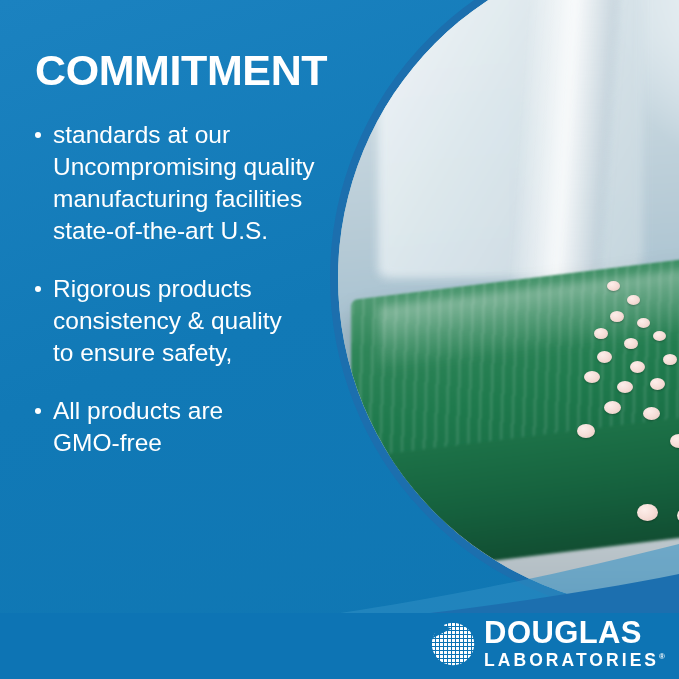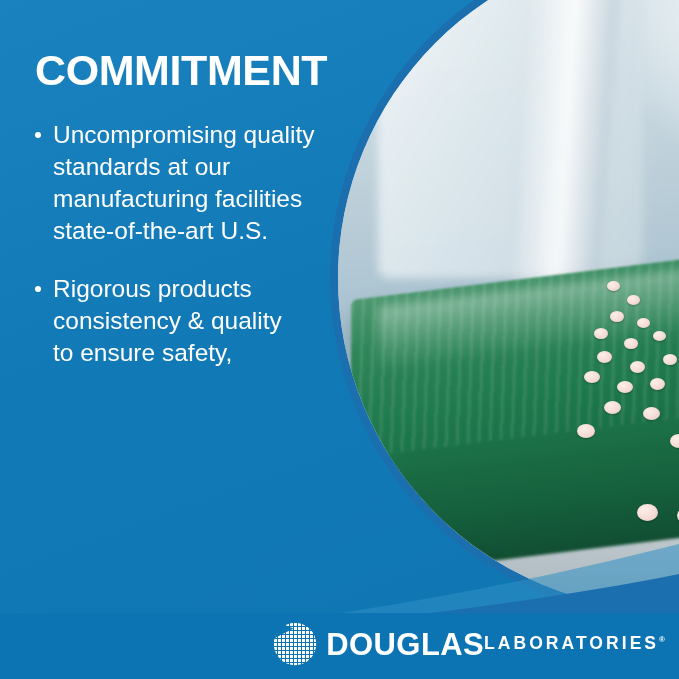--- a/index.html
+++ b/index.html
@@ -172,21 +172,21 @@
     position: absolute;
     right: 14px;
     top: 620px;
     height: 48px;
     display: flex;
     align-items: center;
     gap: 9px;
     z-index: 6;
   }
   .logo-mark { width: 44px; height: 44px; display: block; }
-  .logo-type { display: flex; flex-direction: row; justify-content: center; }
+  .logo-type { display: flex; flex-direction: column; justify-content: center; }
   .logo-top {
     color: #ffffff;
     font-size: 31px;
     line-height: 29px;
     font-weight: 700;
     letter-spacing: .4px;
     font-stretch: condensed;
   }
   .logo-bottom {
     position: relative;
@@ -255,30 +255,35 @@
   <div class="footer"></div>
 
   <div class="content">
     <h1 class="headline">
       <span>COMMITMENT</span>
     </h1>
 
     <ul class="bullets">
       <li class="bullet">
         <span class="dot"></span>
+        <span class="line">standards at our</span>
         <span class="line">Uncompromising quality</span>
-        <span class="line">standards at our</span>
         <span class="line">manufacturing facilities</span>
         <span class="line">state-of-the-art U.S.</span>
       </li>
       <li class="bullet">
         <span class="dot"></span>
         <span class="line">Rigorous products</span>
         <span class="line">consistency &amp; quality</span>
         <span class="line">to ensure safety,</span>
+      </li>
+      <li class="bullet">
+        <span class="dot"></span>
+        <span class="line">All products are</span>
+        <span class="line">GMO-free</span>
       </li>
     </ul>
   </div>
 
   <div class="logo">
     <svg class="logo-mark" viewBox="0 0 44 44">
       <defs>
         <clipPath id="markClip">
           <path d="M22,0.5 A21.5,21.5 0 1,1 21.99,0.5 Z M3.2,13.5 L17.5,6.6 L10.0,3.2 Z"></path>
         </clipPath>

